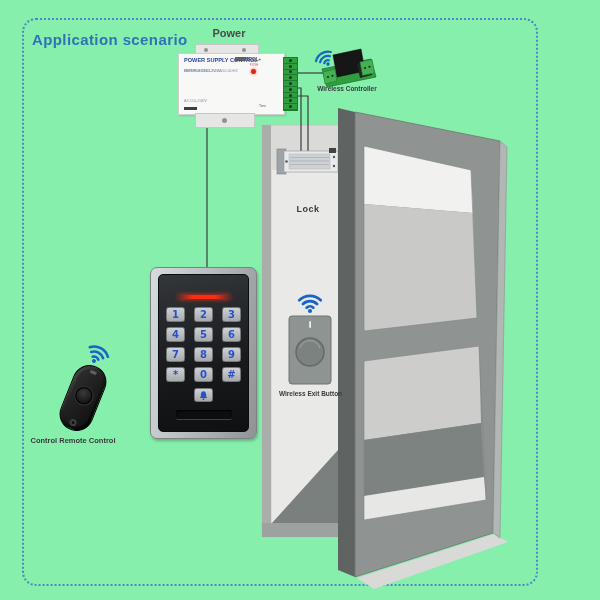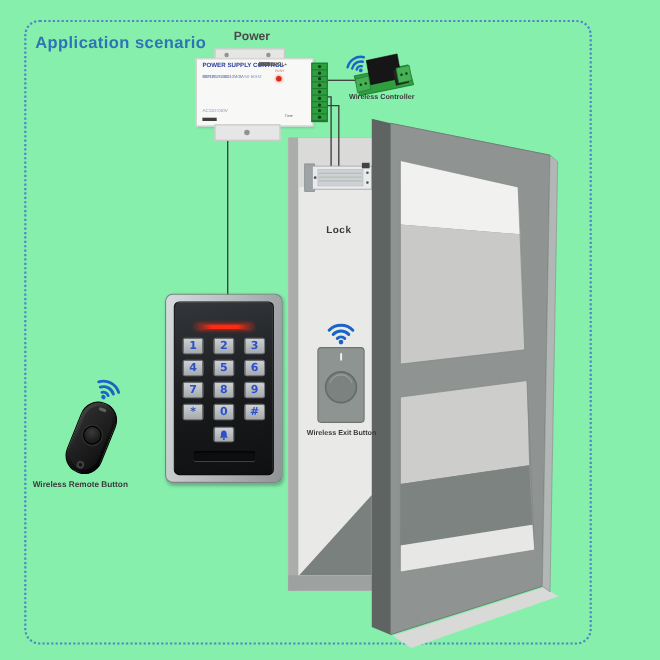--- a/index.html
+++ b/index.html
@@ -168,21 +168,21 @@
     <use href="#wifi" transform="translate(94,361) rotate(28)"></use>
 
     <use href="#wifi" transform="translate(284,110) scale(0.42)"></use>
   </svg>
 
   <div class="title">Application scenario</div>
   <div class="lbl lbl-power">Power</div>
   <div class="lbl lbl-controller">Wireless Controller</div>
   <div class="lbl lbl-lock">Lock</div>
   <div class="lbl lbl-exit">Wireless Exit Button</div>
-  <div class="lbl lbl-remote">Wireless Remote Button</div>
+  <div class="lbl lbl-remote">Control Remote Control</div>
 
   <div class="psu">
     <div class="psu-tab-top">
       <div class="hole" style="left:8px;top:3px;"></div>
       <div class="hole" style="left:46px;top:3px;"></div>
     </div>
     <div class="psu-body">
       <div class="psu-title">POWER SUPPLY CONTROL</div>
       <div class="psu-specs">
         <div>INPUT: AC110-240V 50-60HZ</div>

